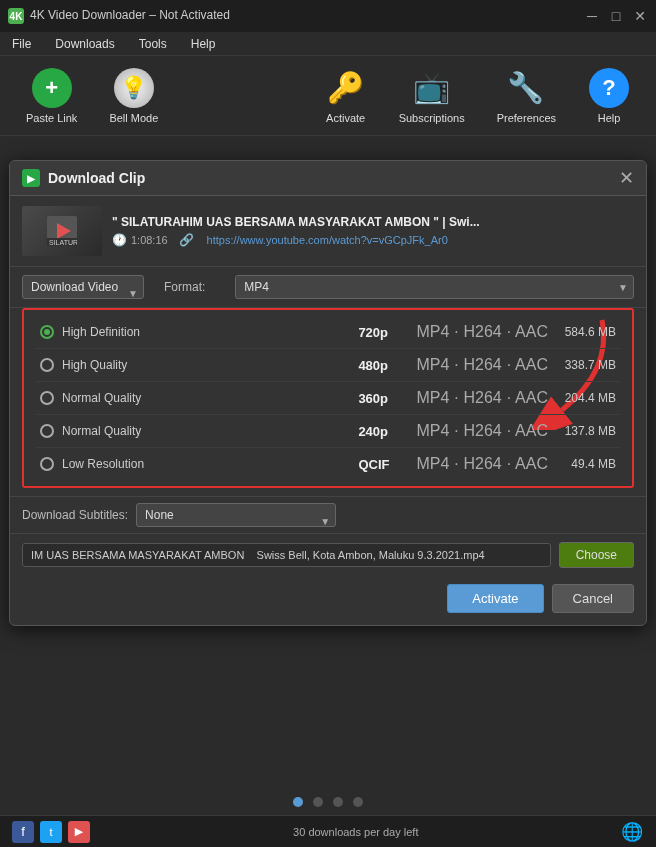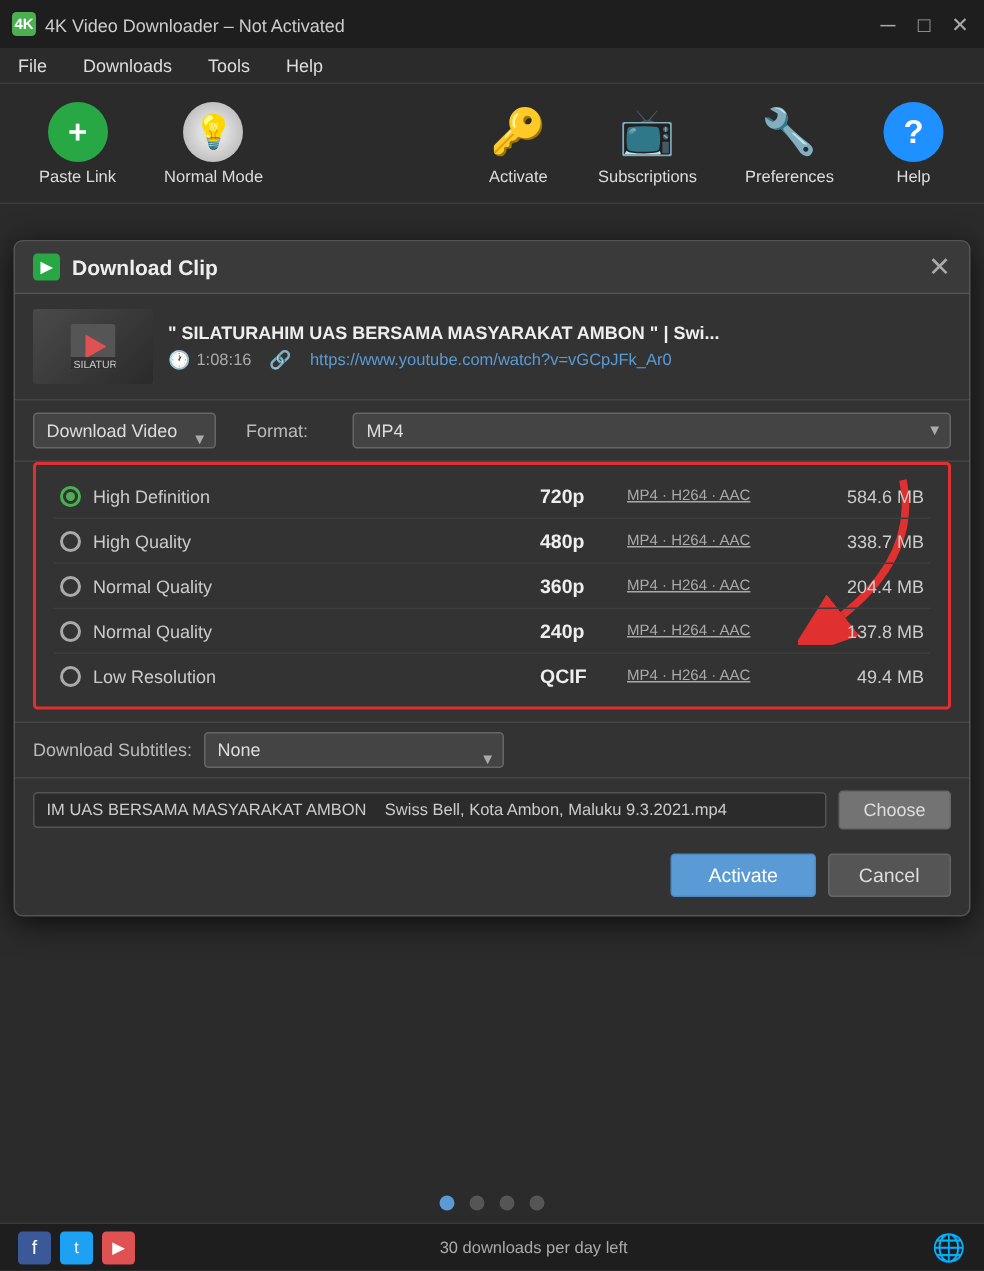--- a/index.html
+++ b/index.html
@@ -18,21 +18,21 @@
     .title-bar {
       background: #1e1e1e;
       height: 32px;
       display: flex;
       align-items: center;
       padding: 0 8px;
       justify-content: space-between;
     }
     .title-bar-left {
       display: flex;
-      align-items: flex-end;
+      align-items: flex-start;
       gap: 6px;
       color: #ccc;
       font-size: 12px;
     }
     .title-bar-icon {
       width: 16px;
       height: 16px;
       background: #4caf50;
       border-radius: 3px;
       display: flex; align-items: center; justify-content: center;
@@ -311,23 +311,22 @@
       border-radius: 50%;
     }
     .quality-name {
       flex: 1; font-size: 12px; color: #ccc;
     }
     .quality-res {
       font-size: 13px; font-weight: 700; color: #eee;
       min-width: 50px;
     }
     .quality-specs {
-      font-size: 10px; color: #aaa;
+      font-size: 16px; color: #aaa;
       min-width: 130px;
-      text-decoration: underline;
     }
     .quality-size {
       font-size: 12px; color: #ccc;
       min-width: 60px; text-align: right;
     }
 
     
     .subtitles-row {
       display: flex;
       align-items: center;
@@ -350,21 +349,21 @@
     .filename-field {
       background: #2b2b2b;
       border: 1px solid #555;
       border-radius: 3px;
       color: #ccc;
       font-size: 11px;
       padding: 5px 8px;
       flex: 1;
     }
     .choose-btn {
-      background: #737373;
+      background: #4d7c0f;
       border: 1px solid #666;
       border-radius: 3px;
       color: #ddd;
       font-size: 12px;
       padding: 5px 16px;
       cursor: pointer;
     }
 
     
     .action-row {
@@ -462,21 +461,21 @@
   <span class="menu-item">Help</span>
 </div>
 
 <div class="toolbar">
   <div class="toolbar-btn">
     <div class="paste-link-circle">+</div>
     <span class="toolbar-label">Paste Link</span>
   </div>
   <div class="toolbar-btn">
     <div class="smart-mode-icon">💡</div>
-    <span class="toolbar-label">Normal Mode</span>
+    <span class="toolbar-label">Bell Mode</span>
   </div>
   <div class="toolbar-spacer"></div>
   <div class="toolbar-btn">
     <div class="toolbar-icon">
         <span style="color:#e6c94f;font-size:30px;">🔑</span>
       </div>
     <span class="toolbar-label">Activate</span>
   </div>
   <div class="toolbar-btn">
     <div class="toolbar-icon">

